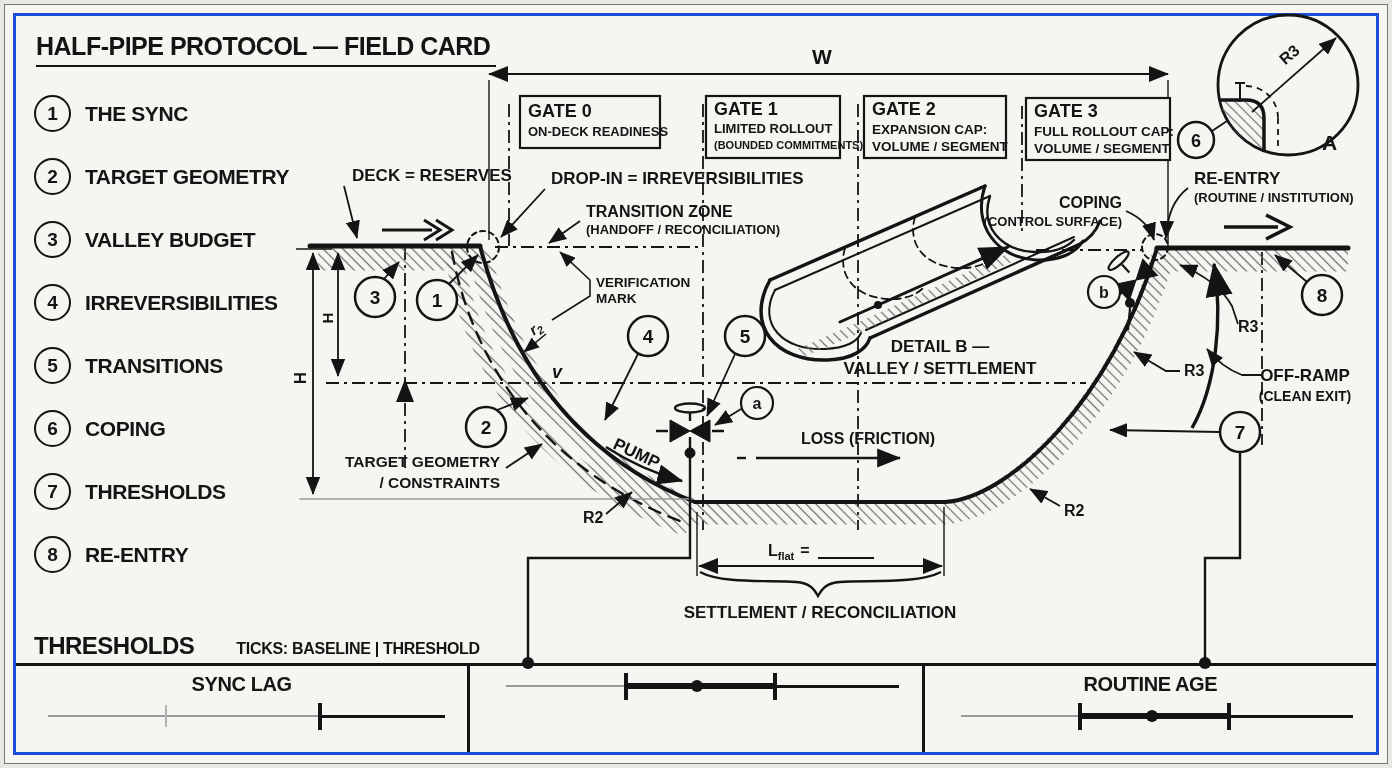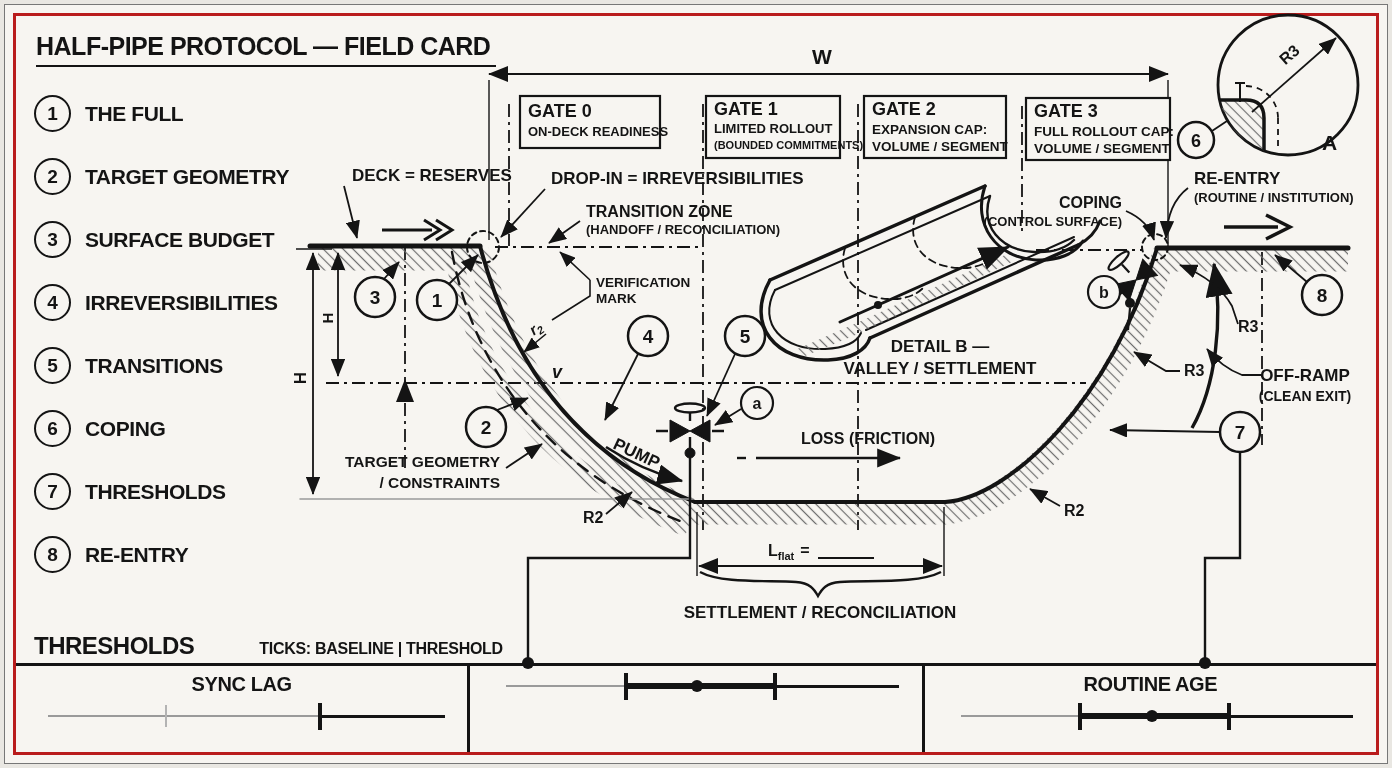--- a/index.html
+++ b/index.html
@@ -1,29 +1,29 @@
 <!DOCTYPE html>
 <html><head>
 <meta charset="utf-8">
 <style>
   html,body{margin:0;padding:0;width:1392px;height:768px;background:#e9e7e2;
     font-family:"Liberation Sans","DejaVu Sans",sans-serif;color:#141414;}
   .card{position:absolute;inset:4px;background:#f7f5f1;border:1.5px solid #777;}
-  .inner{position:absolute;inset:8px;border:3px solid #b91c1c;}
+  .inner{position:absolute;inset:8px;border:3px solid #1d4ed8;}
   .title{position:absolute;left:20px;top:16px;font-size:25px;font-weight:bold;
     letter-spacing:-0.5px;border-bottom:2.5px solid #141414;padding:0 6px 4px 0;}
   .legend{position:absolute;left:18px;top:66px;list-style:none;margin:0;padding:0;}
   .legend li{display:flex;align-items:center;height:63px;}
   .lnum{width:33px;height:33px;border:2.5px solid #141414;border-radius:50%;
     display:flex;align-items:center;justify-content:center;font-size:19px;
     font-weight:bold;flex:0 0 33px;}
   .llab{margin-left:14px;font-size:21px;font-weight:bold;letter-spacing:-0.4px;}
   .thr-head{position:absolute;left:18px;bottom:92px;display:flex;align-items:baseline;}
   .thr-title{font-size:24px;font-weight:bold;letter-spacing:-0.5px;}
-  .thr-sub{margin-left:65px;font-size:16px;font-weight:bold;letter-spacing:-0.3px;}
+  .thr-sub{margin-left:42px;font-size:16px;font-weight:bold;letter-spacing:-0.3px;}
   .panels{position:absolute;left:0;right:0;bottom:0;height:86px;border-top:3px solid #141414;
     display:flex;}
   .panel{flex:1;position:relative;border-left:3px solid #141414;}
   .panel:first-child{border-left:none;}
   .pname{text-align:center;font-size:20px;font-weight:bold;margin-top:7px;letter-spacing:-0.4px;}
   .glyph{position:relative;height:36px;margin-top:2px;}
   .glyph div{position:absolute;}
   .gline{height:2px;background:#9a9a9a;top:17px;}
   .dline{height:3px;background:#141414;top:16.5px;}
   .bar{height:6px;background:#141414;top:15px;}
@@ -37,29 +37,29 @@
 <body>
 
 <div class="card">
   <div class="inner">
 
     <div class="title">HALF-PIPE PROTOCOL — FIELD CARD</div>
 
     <ul class="legend">
       <li>
           <span class="lnum">1</span>
-          <span class="llab">THE FULL</span>
+          <span class="llab">THE SYNC</span>
         </li>
       <li>
           <span class="lnum">2</span>
           <span class="llab">TARGET GEOMETRY</span>
         </li>
       <li>
           <span class="lnum">3</span>
-          <span class="llab">SURFACE BUDGET</span>
+          <span class="llab">VALLEY BUDGET</span>
         </li>
       <li>
           <span class="lnum">4</span>
           <span class="llab">IRREVERSIBILITIES</span>
         </li>
       <li>
           <span class="lnum">5</span>
           <span class="llab">TRANSITIONS</span>
         </li>
       <li>

